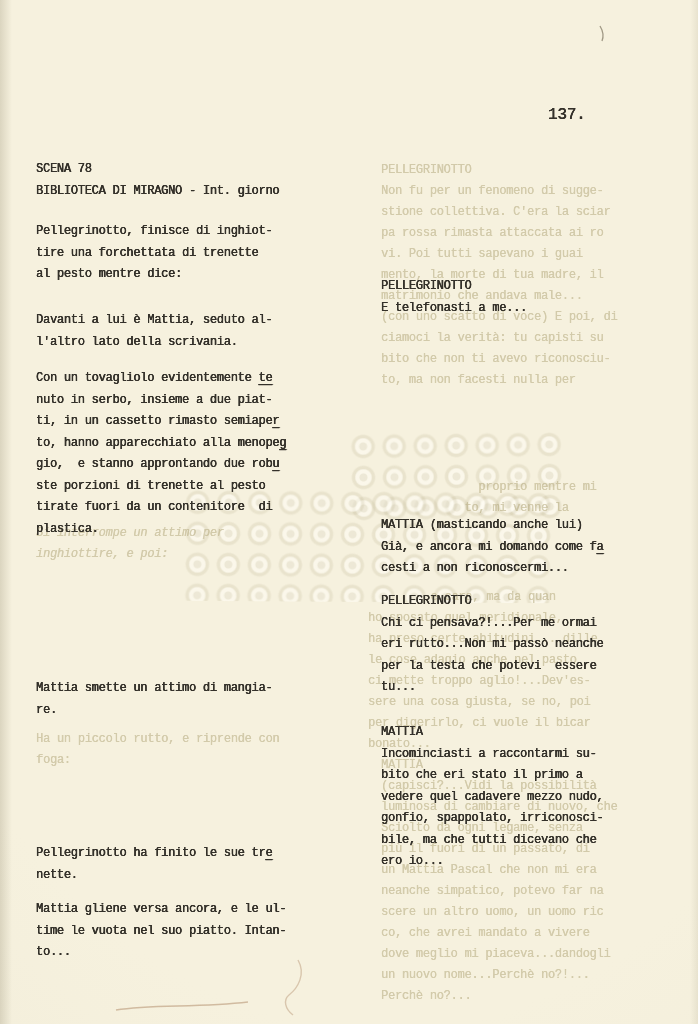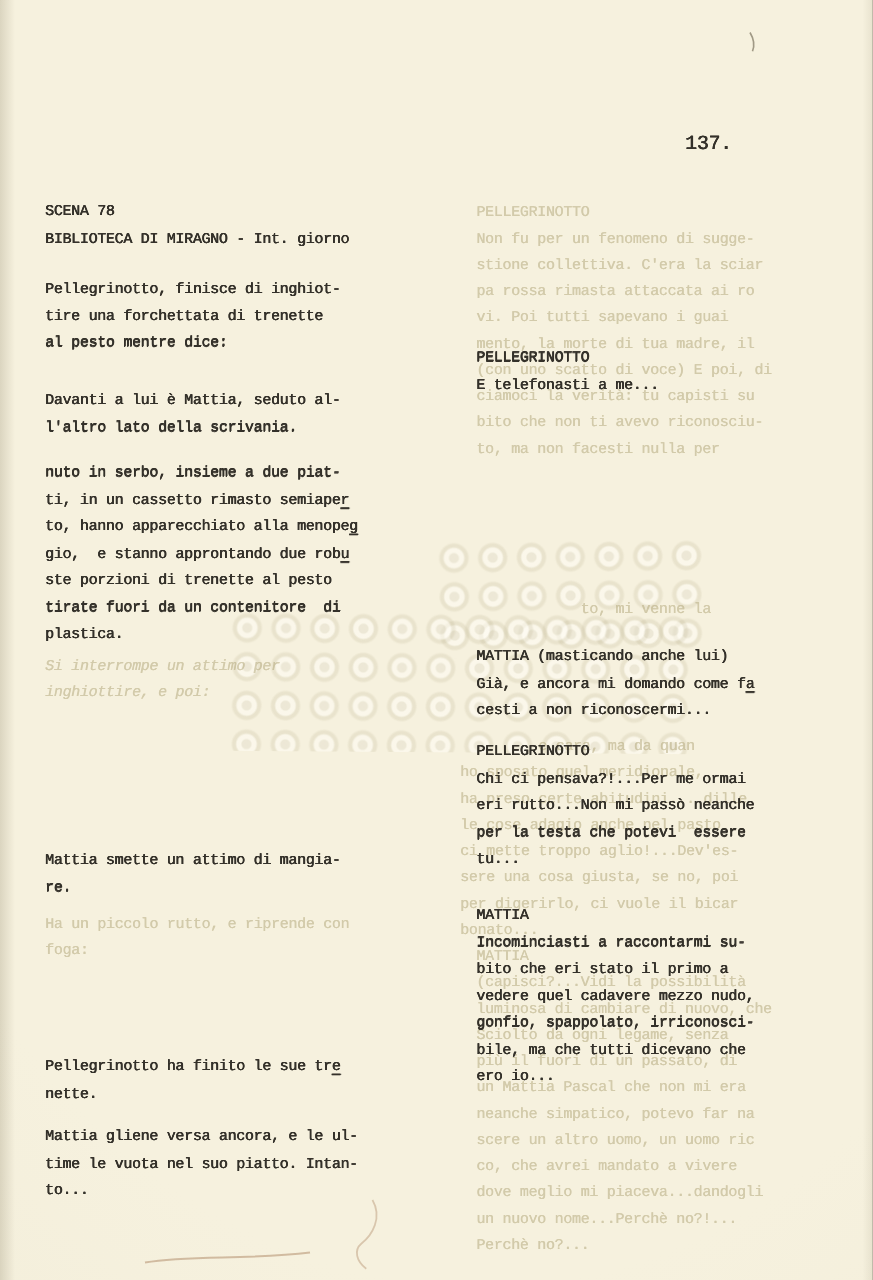--- a/index.html
+++ b/index.html
@@ -44,26 +44,28 @@
   <div class="page-number">137.</div>
 
   <div id="ghost-layer">
       <div class="block ghost" style="left: 381px; top: 160px;">
         <div class="line">PELLEGRINOTTO</div>
         <div class="line">Non fu per un fenomeno di sugge-</div>
         <div class="line">stione collettiva. C'era la sciar</div>
         <div class="line">pa rossa rimasta attaccata ai ro</div>
         <div class="line">vi. Poi tutti sapevano i guai</div>
         <div class="line">mento, la morte di tua madre, il</div>
+        <div class="line">matrimonio che andava male...</div>
         <div class="line">(con uno scatto di voce) E poi, di</div>
         <div class="line">ciamoci la verità: tu capisti su</div>
         <div class="line">bito che non ti avevo riconosciu-</div>
         <div class="line">to, ma non facesti nulla per</div>
       </div>
       <div class="block ghost" style="left: 381px; top: 477px;">
+        <div class="line">              proprio mentre mi</div>
         <div class="line">            to, mi venne la</div>
       </div>
       <div class="block ghost" style="left: 368px; top: 587px;">
         <div class="line">         e cara, ma da quan</div>
         <div class="line">ho sposato quel meridionale,</div>
         <div class="line">ha preso certe abitudini... dille</div>
         <div class="line">le cose adagio anche nel pasto</div>
         <div class="line">ci mette troppo aglio!...Dev'es-</div>
         <div class="line">sere una cosa giusta, se no, poi</div>
         <div class="line">per digerirlo, ci vuole il bicar</div>
@@ -104,20 +106,21 @@
       </div>
       <div class="block main dialogue" style="left: 381px; top: 276px;">
         <div class="line">PELLEGRINOTTO</div>
         <div class="line">E telefonasti a me...</div>
       </div>
       <div class="block main action" style="left: 36px; top: 310px;">
         <div class="line">Davanti a lui è Mattia, seduto al-</div>
         <div class="line">l'altro lato della scrivania.</div>
       </div>
       <div class="block main action" style="left: 36px; top: 368px;">
+        <div class="line"><span>Con un tovagliolo evidentemente </span><span class="u">te</span></div>
         <div class="line">nuto in serbo, insieme a due piat-</div>
         <div class="line"><span>ti, in un cassetto rimasto semiape</span><span class="u">r</span></div>
         <div class="line"><span>to, hanno apparecchiato alla menope</span><span class="u">g</span></div>
         <div class="line"><span>gio,  e stanno approntando due rob</span><span class="u">u</span></div>
         <div class="line">ste porzioni di trenette al pesto</div>
         <div class="line">tirate fuori da un contenitore  di</div>
         <div class="line">plastica.</div>
       </div>
       <div class="block main dialogue" style="left: 381px; top: 515px;">
         <div class="line">MATTIA (masticando anche lui)</div>

